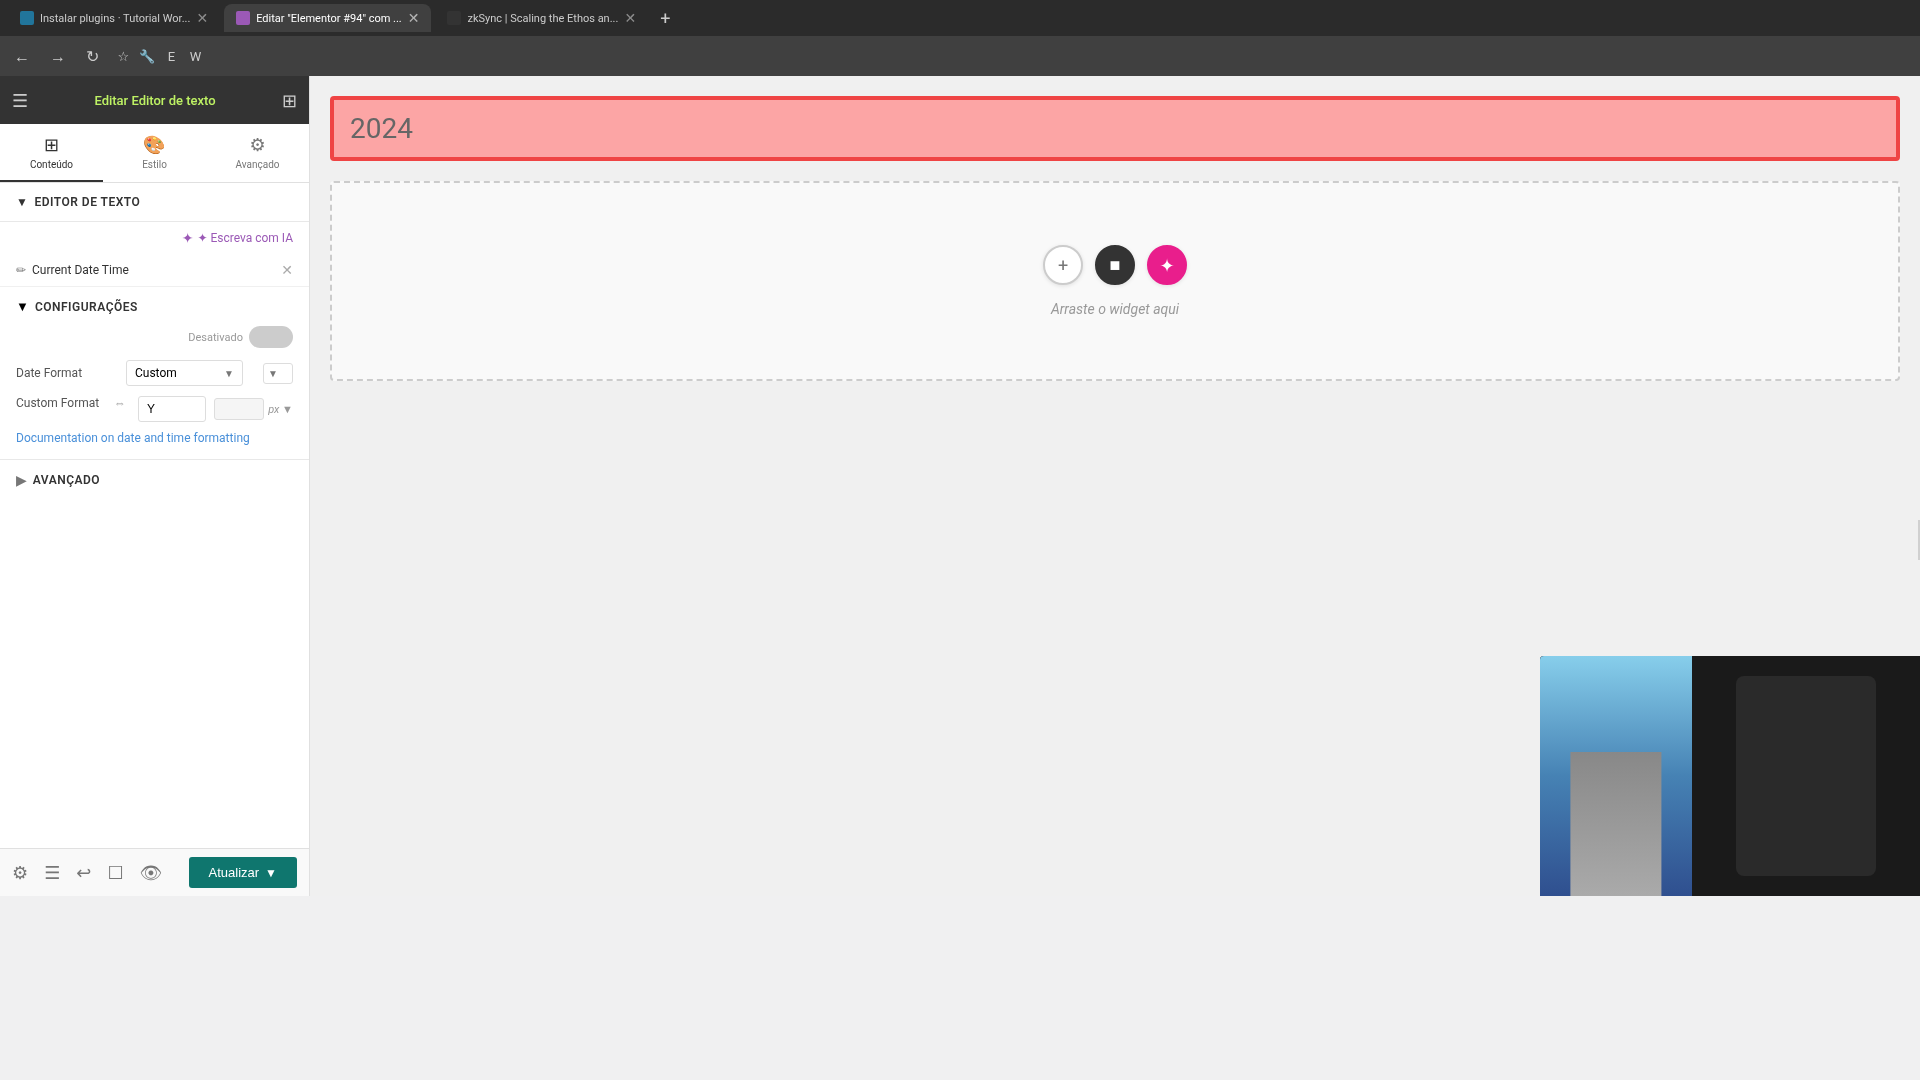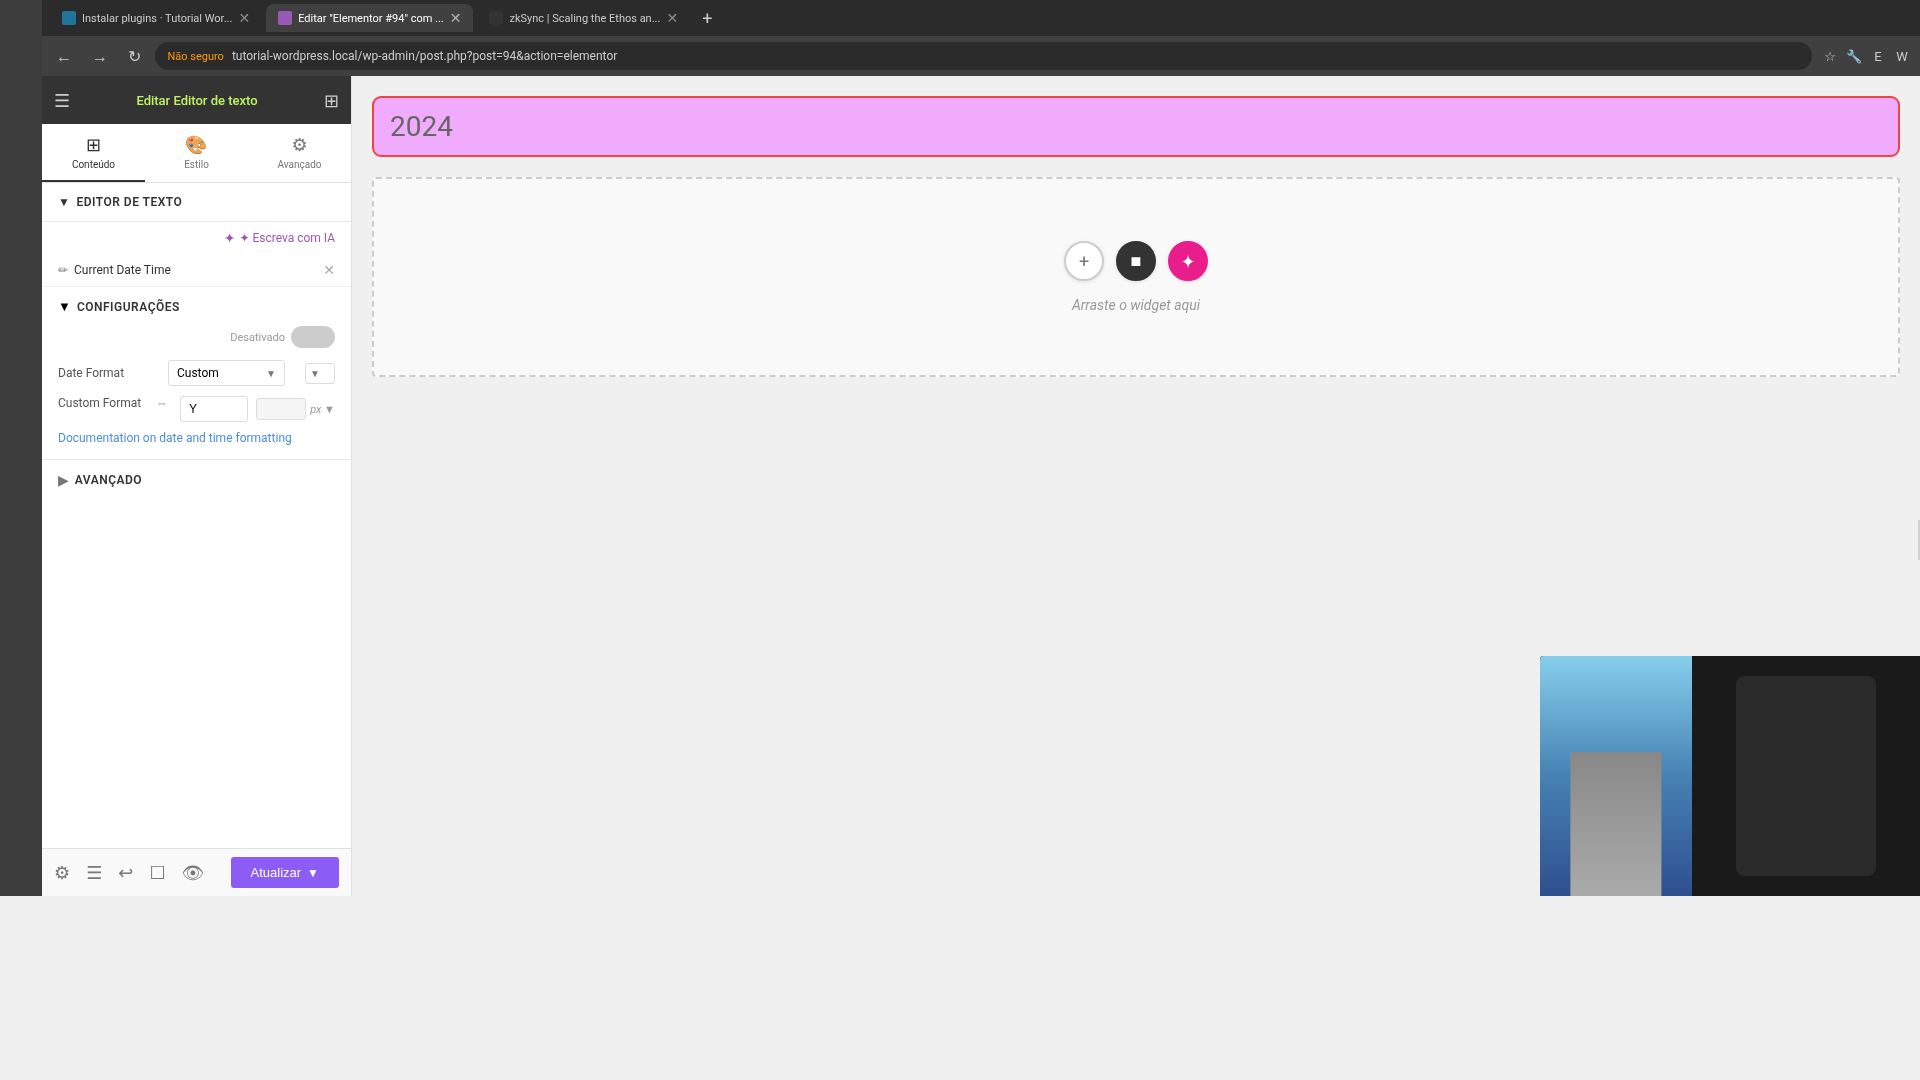--- a/index.html
+++ b/index.html
@@ -1,19 +1,19 @@
 <!DOCTYPE html>
 <html><head>
   <meta charset="utf-8">
   <style>
     * { box-sizing: border-box; margin: 0; padding: 0; }
     body { font-family: -apple-system, BlinkMacSystemFont, 'Segoe UI', Roboto, sans-serif; font-size: 13px; background: #f0f0f1; overflow: hidden; }
 
     
-    .browser-chrome { background: #3c3c3c; width: 1920px; height: 896px; display: flex; flex-direction: column; padding-left: 42px; }
+    .browser-chrome { background: #3c3c3c; width: 1920px; height: 896px; display: flex; flex-direction: column; }
     .browser-titlebar { background: #2b2b2b; height: 36px; display: flex; align-items: center; padding: 0 8px; gap: 4px; }
     .tab { display: flex; align-items: center; height: 28px; padding: 0 12px; border-radius: 8px 8px 0 0; font-size: 12px; color: #ccc; gap: 6px; max-width: 220px; }
     .tab.active { background: #404040; color: #fff; }
     .tab-favicon { width: 14px; height: 14px; background: #888; border-radius: 2px; flex-shrink: 0; }
     .tab-favicon.wp { background: #21759b; }
     .tab-favicon.el { background: #9b59b6; }
     .tab-favicon.zk { background: #333; }
     .tab-title { overflow: hidden; text-overflow: ellipsis; white-space: nowrap; font-size: 11px; }
     .tab-close { margin-left: auto; opacity: 0.6; font-size: 14px; cursor: pointer; }
     .new-tab-btn { color: #ccc; font-size: 18px; padding: 0 8px; cursor: pointer; }
@@ -83,31 +83,31 @@
     
     .advanced-section { padding: 12px 16px; }
     .advanced-header { display: flex; align-items: center; gap: 6px; cursor: pointer; }
     .advanced-title { font-size: 12px; font-weight: 600; color: #333; text-transform: uppercase; letter-spacing: 0.5px; }
     .expand-icon { color: #777; font-size: 14px; }
 
     
     .sidebar-bottom { background: #f9f9f9; border-top: 1px solid #e0e0e0; height: 48px; display: flex; align-items: center; justify-content: space-between; padding: 0 12px; }
     .bottom-icons { display: flex; gap: 16px; }
     .bottom-icon { color: #777; font-size: 18px; cursor: pointer; }
-    .update-btn { background: #8b5cf6; color: #fff; border: none; border-radius: 3px; padding: 8px 20px; font-size: 13px; cursor: pointer; display: flex; align-items: center; gap: 6px; }
+    .update-btn { background: #0f766e; color: #fff; border: none; border-radius: 3px; padding: 8px 20px; font-size: 13px; cursor: pointer; display: flex; align-items: center; gap: 6px; }
     .update-chevron { font-size: 12px; }
 
     
     .canvas-area { flex: 1; background: #f0f0f0; display: flex; flex-direction: column; overflow: hidden; position: relative; }
 
     
     .canvas-content { padding: 20px; flex: 1; overflow-y: auto; }
 
     
-    .text-preview-box { background: #f0abfc; border: 2px solid #ef4444; border-radius: 9px; padding: 12px 16px; margin-bottom: 20px; font-size: 28px; color: #666; }
+    .text-preview-box { background: #fca5a5; border: 4px solid #ef4444; border-radius: 4px; padding: 12px 16px; margin-bottom: 20px; font-size: 28px; color: #666; }
 
     
     .widget-drop-area { border: 2px dashed #ccc; border-radius: 4px; background: #f9f9f9; display: flex; flex-direction: column; align-items: center; justify-content: center; padding: 60px 20px; margin-bottom: 20px; min-height: 200px; }
 
     .widget-add-buttons { display: flex; gap: 12px; margin-bottom: 16px; }
     .widget-add-btn { width: 40px; height: 40px; border-radius: 50%; background: #fff; border: 2px solid #ccc; display: flex; align-items: center; justify-content: center; font-size: 18px; cursor: pointer; color: #777; box-shadow: 0 1px 4px rgba(0,0,0,0.1); }
     .widget-add-btn.pink { background: #e91e8c; border-color: #e91e8c; color: #fff; }
     .widget-add-btn.dark { background: #333; border-color: #333; color: #fff; }
 
     .drop-text { font-size: 14px; color: #999; font-style: italic; }
@@ -149,24 +149,20 @@
       <span class="tab-title">zkSync | Scaling the Ethos an...</span>
       <span class="tab-close">✕</span>
     </div>
     <span class="new-tab-btn">+</span>
   </div>
 
   <div class="browser-toolbar">
     <span class="nav-btn">←</span>
     <span class="nav-btn">→</span>
     <span class="nav-btn">↻</span>
-    <div class="address-bar">
-      <span class="security-badge">Não seguro</span>
-      <span class="address-text">tutorial-wordpress.local/wp-admin/post.php?post=94&amp;action=elementor</span>
-    </div>
     <div class="toolbar-icons">
       <div class="toolbar-icon">☆</div>
       <div class="toolbar-icon">🔧</div>
       <div class="toolbar-icon">E</div>
       <div class="toolbar-icon">W</div>
     </div>
   </div>
 
   <div class="main-layout">
 

